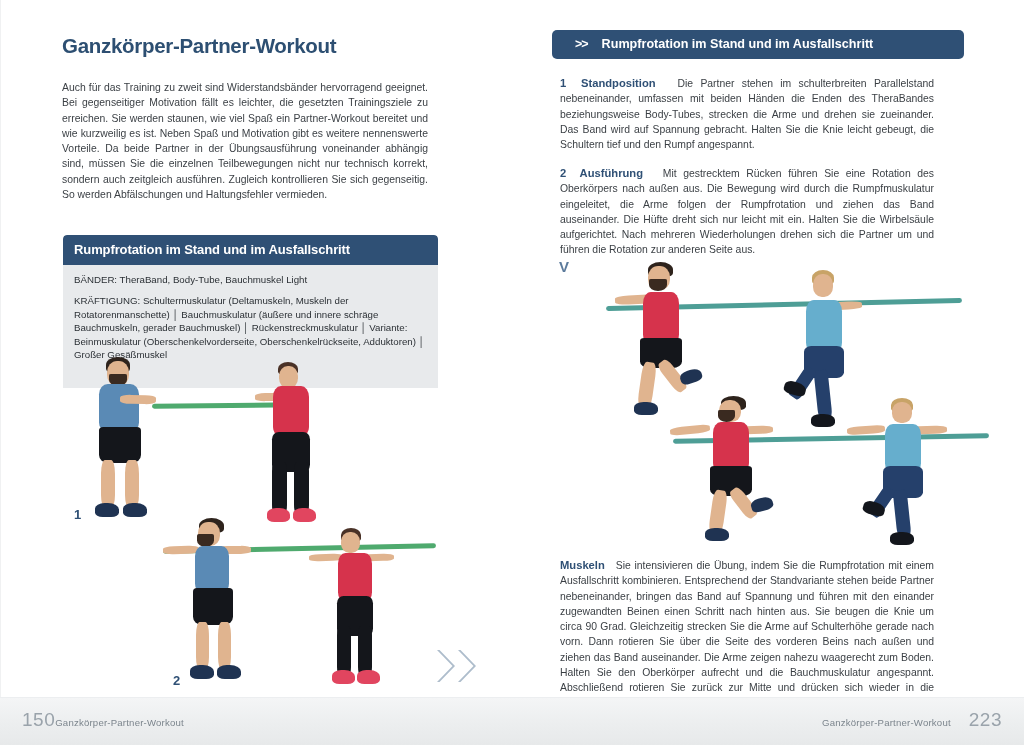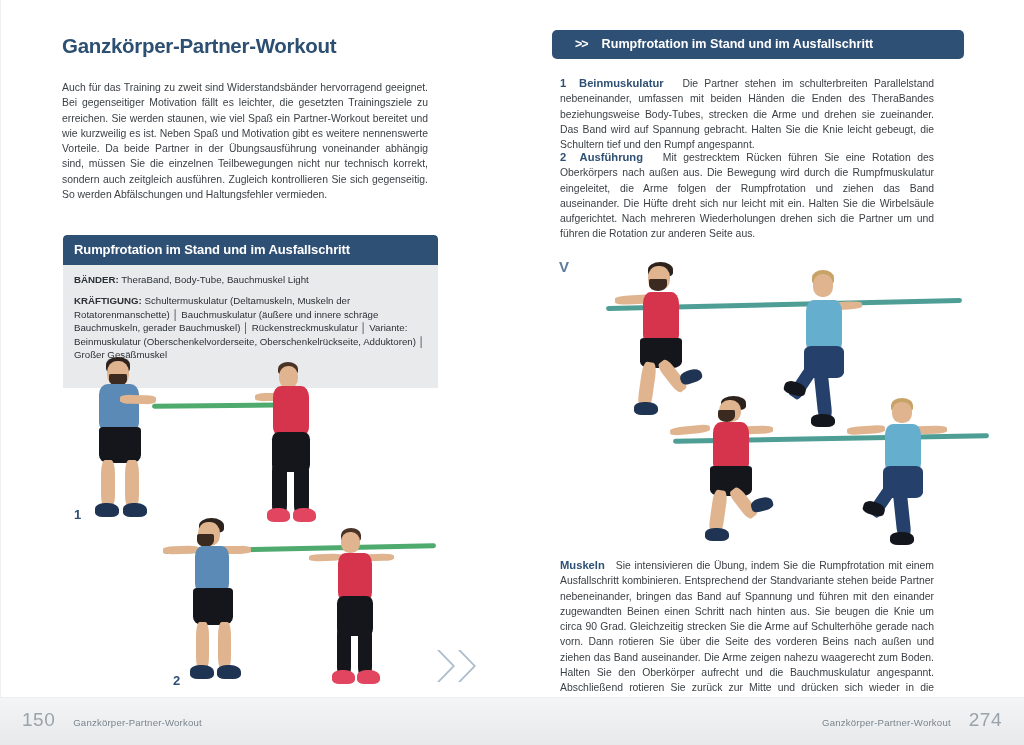--- a/index.html
+++ b/index.html
@@ -40,21 +40,21 @@
     padding:7px 11px 8px 11px;
     border-radius:4px 4px 0 0;
     letter-spacing:-0.1px;
   }
   .info-card-body{
     padding:8px 11px 11px 11px;
     font-size:9.7px;line-height:13.4px;color:#2b3035;
   }
   .info-row{margin:0 0 8px 0;}
   .info-row:last-child{margin-bottom:16px;}
-  .info-label{font-weight:bold;}
+  .info-label{font-weight:normal;}
 
   
   .photo{position:absolute;}
   .fig-num{
     position:absolute;font-size:13px;font-weight:bold;color:#2f5075;
   }
 
   
   .chevrons{
     position:absolute;left:437px;top:650px;
@@ -88,21 +88,21 @@
     font-size:15px;font-weight:bold;color:#5c7b9c;
   }
 
   
   .footer{
     position:absolute;left:0;bottom:0;width:1024px;height:47px;
     background:linear-gradient(180deg,#f4f5f6 0%,#eceeef 55%,#e7e9ea 100%);
     border-top:1px solid #eceef0;
   }
   .footer-left{
-    position:absolute;left:22px;bottom:14px;display:flex;align-items:baseline;gap:18px;
+    position:absolute;left:22px;bottom:14px;display:flex;align-items:baseline;
   }
   .footer-right{
     position:absolute;right:22px;bottom:14px;display:flex;align-items:baseline;gap:18px;
   }
   .pg-num{font-size:19px;color:#9aa3ab;font-weight:400;letter-spacing:0.5px;}
   .pg-txt{font-size:9.6px;color:#7c858d;letter-spacing:0.2px;}
 
   
   .person{position:absolute;}
   .p-head{position:absolute;border-radius:46% 46% 44% 44%;background:#e0b48f;}
@@ -211,25 +211,25 @@
 
   <div class="page page-right">
 
     <div class="ex-header">
       <span class="arrows">&gt;&gt;</span>
       <span>Rumpfrotation im Stand und im Ausfallschritt</span>
     </div>
 
     <div class="step" style="top:76px;">
       <span class="step-num">1</span>
-      <span class="step-label">&nbsp;</span><span class="step-label">Beinmuskulatur</span>
+      <span class="step-label">&nbsp;</span><span class="step-label">Standposition</span>
       <span>&nbsp;&nbsp;</span><span>Die Partner stehen im schulterbreiten Parallelstand nebeneinander, umfassen mit beiden Händen die Enden des TheraBandes beziehungsweise Body-Tubes, strecken die Arme und drehen sie zueinander. Das Band wird auf Spannung gebracht. Halten Sie die Knie leicht gebeugt, die Schultern tief und den Rumpf angespannt.</span>
     </div>
 
-    <div class="step" style="top:150px;">
+    <div class="step" style="top:166px;">
       <span class="step-num">2</span>
       <span class="step-label">&nbsp;</span><span class="step-label">Ausführung</span>
       <span>&nbsp;&nbsp;</span><span>Mit gestrecktem Rücken führen Sie eine Rotation des Oberkörpers nach außen aus. Die Bewegung wird durch die Rumpfmuskulatur eingeleitet, die Arme folgen der Rumpfrotation und ziehen das Band auseinander. Die Hüfte dreht sich nur leicht mit ein. Halten Sie die Wirbelsäule aufgerichtet. Nach mehreren Wiederholungen drehen sich die Partner um und führen die Rotation zur anderen Seite aus.</span>
     </div>
 
     <div class="v-mark">V</div>
 
     <div class="photo" style="left:80px;top:262px;width:380px;height:180px;">
       <div class="band-t" style="left:14px;top:40px;width:356px;height:5px;transform:rotate(-1.3deg);"></div>
 
@@ -297,15 +297,15 @@
   </div>
 </div>
 
 <div class="footer">
   <div class="footer-left">
     <span class="pg-num">150</span>
     <span class="pg-txt">Ganzkörper-Partner-Workout</span>
   </div>
   <div class="footer-right">
     <span class="pg-txt">Ganzkörper-Partner-Workout</span>
-    <span class="pg-num">274</span>
+    <span class="pg-num">223</span>
   </div>
 </div>
 
 </body></html>

